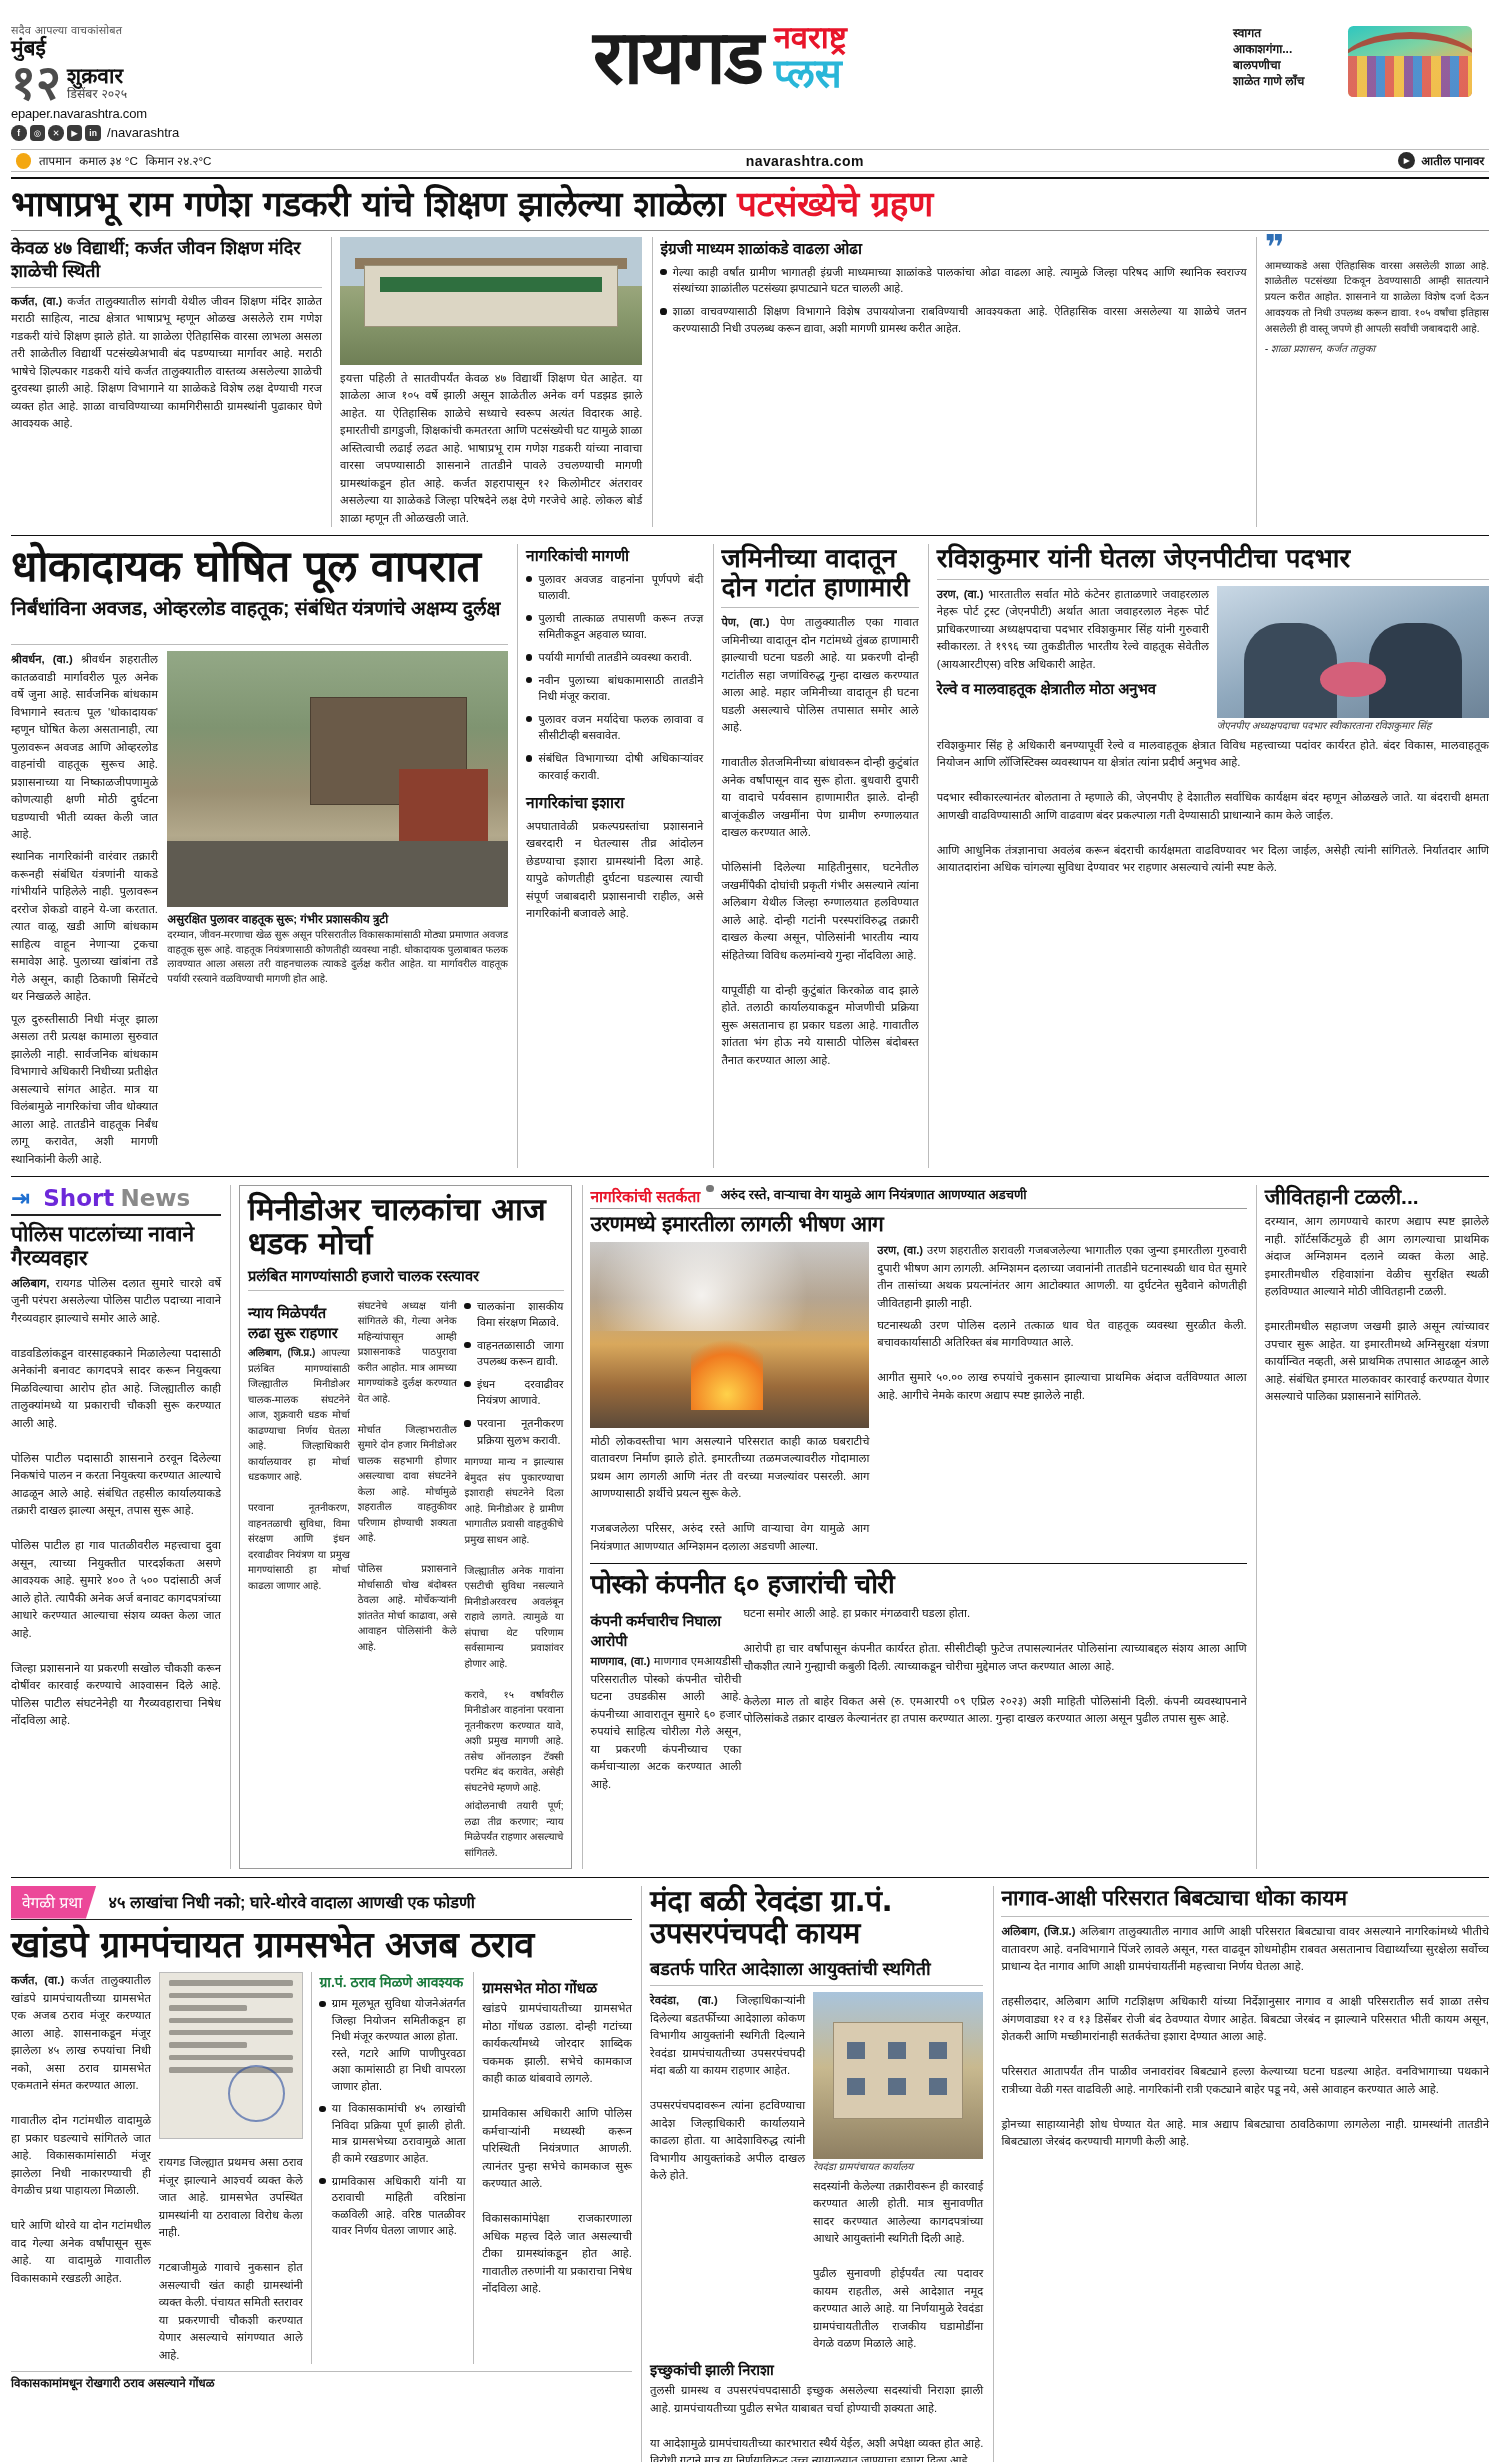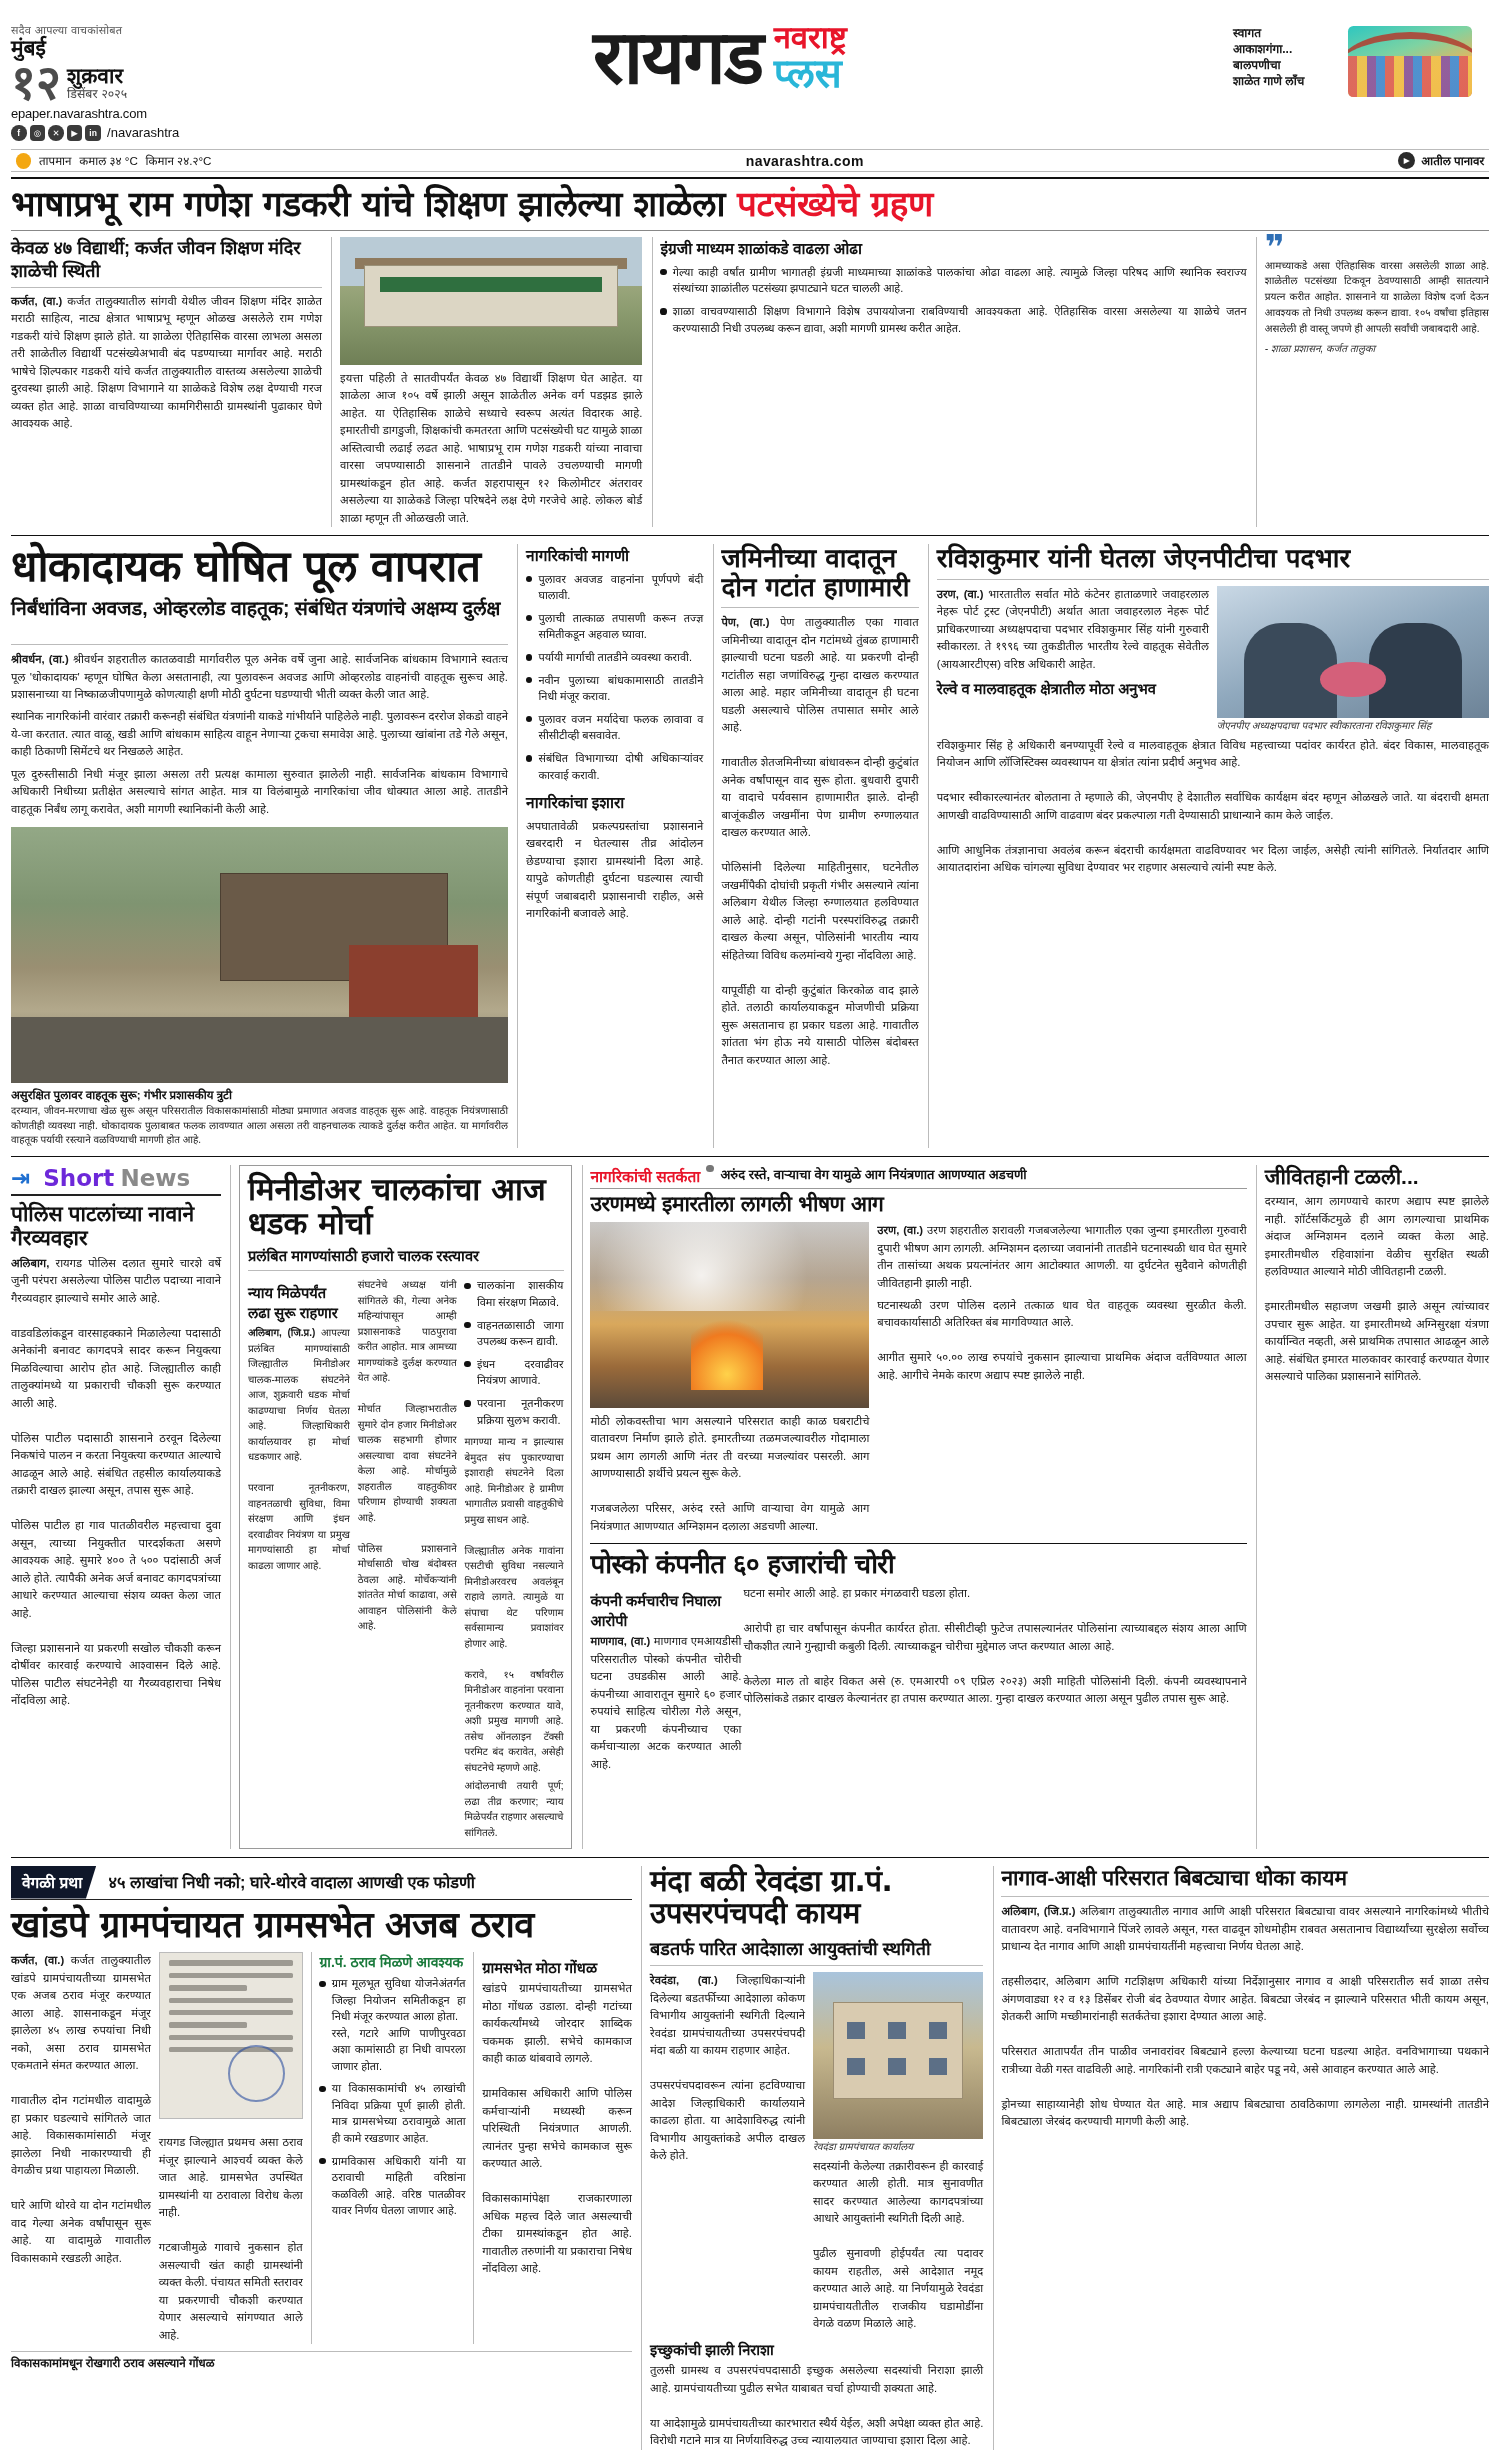--- a/index.html
+++ b/index.html
@@ -142,21 +142,21 @@
   .h4 { font-size: 21px; font-weight:800; line-height:1.15; }
   .sub-h { font-size:14.7px; font-weight:800; margin:4.7px 0 3.1px; }
 
   
   .sec4 { display:flex; gap:9.3px; padding-top:7.8px; }
   .s4-a { flex: 0 0 621px; }
   .s4-b { flex: 0 0 342px; border-left:0.8px solid #bbb; padding-left:7.8px;}
   .s4-c { flex: 1 1 auto; border-left:0.8px solid #bbb; padding-left:7.8px;}
 
   .tagbanner { display:flex; align-items:stretch; border-bottom:1.6px solid #222; margin-bottom:6.2px;}
-  .tagchip { background:#0f172a; color:#fff; font-size:15.5px; font-weight:700; padding:5.4px 14px 5.4px 11px;
+  .tagchip { background:#ec4899; color:#fff; font-size:15.5px; font-weight:400; padding:5.4px 14px 5.4px 11px;
              clip-path: polygon(0 0, 100% 0, 88% 100%, 0% 100%); }
   .tagtext { font-size:16.3px; font-weight:800; padding:5.4px 0 5.4px 12.4px; }
 
   .h4big { font-size: 36px; font-weight:800; line-height:1.08; letter-spacing:-0.5px; font-family:"DejaVu Sans",sans-serif;}
   .h4sub { font-size: 18px; font-weight:700; margin-top:6.2px; border-bottom:0.8px solid #bbb; padding-bottom:5.4px;}
 
   .photo.doc { height: 167px; background:#e9e6dd; border:0.8px solid #bbb; }
   .photo.doc .line { height: 5.4px; background:#9d9a92; margin: 7px 9.3px; border-radius:1.6px;}
   .photo.doc .line.s { width: 55%; }
   .photo.doc .stamp { position:absolute; right:12%; bottom:10%; width:57px; height:57px; border:2.3px solid #2b4fa0;
@@ -270,21 +270,21 @@
       <div class="quote-mark">❞</div>
       <div class="body-text" style="font-size:10.2px;">आमच्याकडे असा ऐतिहासिक वारसा असलेली शाळा आहे. शाळेतील पटसंख्या टिकवून ठेवण्यासाठी आम्ही सातत्याने प्रयत्न करीत आहोत. शासनाने या शाळेला विशेष दर्जा देऊन आवश्यक तो निधी उपलब्ध करून द्यावा. १०५ वर्षांचा इतिहास असलेली ही वास्तू जपणे ही आपली सर्वांची जबाबदारी आहे.</div>
       <div class="small-cap" style="margin-top:4.7px;">- शाळा प्रशासन, कर्जत तालुका</div>
     </div>
   </div>
 
   <div class="sec2">
     <div class="s2-a">
       <div class="h2big">धोकादायक घोषित पूल वापरात</div>
       <div class="h2sub">निर्बंधांविना अवजड, ओव्हरलोड वाहतूक; संबंधित यंत्रणांचे अक्षम्य दुर्लक्ष</div>
-      <div style="display:flex; gap:9.3px; margin-top:6.2px;flex-direction:column;">
+      <div style="display:flex; gap:9.3px; margin-top:6.2px;">
         <div style="flex:0 0 147px;">
           <div class="body-text">
             <span class="dateline">श्रीवर्धन, (वा.)</span>
             <span>श्रीवर्धन शहरातील कातळवाडी मार्गावरील पूल अनेक वर्षे जुना आहे. सार्वजनिक बांधकाम विभागाने स्वतःच पूल 'धोकादायक' म्हणून घोषित केला असतानाही, त्या पुलावरून अवजड आणि ओव्हरलोड वाहनांची वाहतूक सुरूच आहे. प्रशासनाच्या या निष्काळजीपणामुळे कोणत्याही क्षणी मोठी दुर्घटना घडण्याची भीती व्यक्त केली जात आहे.</span>
           </div>
           <div class="body-text" style="margin-top:4.7px;">स्थानिक नागरिकांनी वारंवार तक्रारी करूनही संबंधित यंत्रणांनी याकडे गांभीर्याने पाहिलेले नाही. पुलावरून दररोज शेकडो वाहने ये-जा करतात. त्यात वाळू, खडी आणि बांधकाम साहित्य वाहून नेणाऱ्या ट्रकचा समावेश आहे. पुलाच्या खांबांना तडे गेले असून, काही ठिकाणी सिमेंटचे थर निखळले आहेत.</div>
           <div class="body-text" style="margin-top:4.7px;">पूल दुरुस्तीसाठी निधी मंजूर झाला असला तरी प्रत्यक्ष कामाला सुरुवात झालेली नाही. सार्वजनिक बांधकाम विभागाचे अधिकारी निधीच्या प्रतीक्षेत असल्याचे सांगत आहेत. मात्र या विलंबामुळे नागरिकांचा जीव धोक्यात आला आहे. तातडीने वाहतूक निर्बंध लागू करावेत, अशी मागणी स्थानिकांनी केली आहे.</div>
         </div>
         <div style="flex:1 1 auto;">
           <div class="photo truck">

